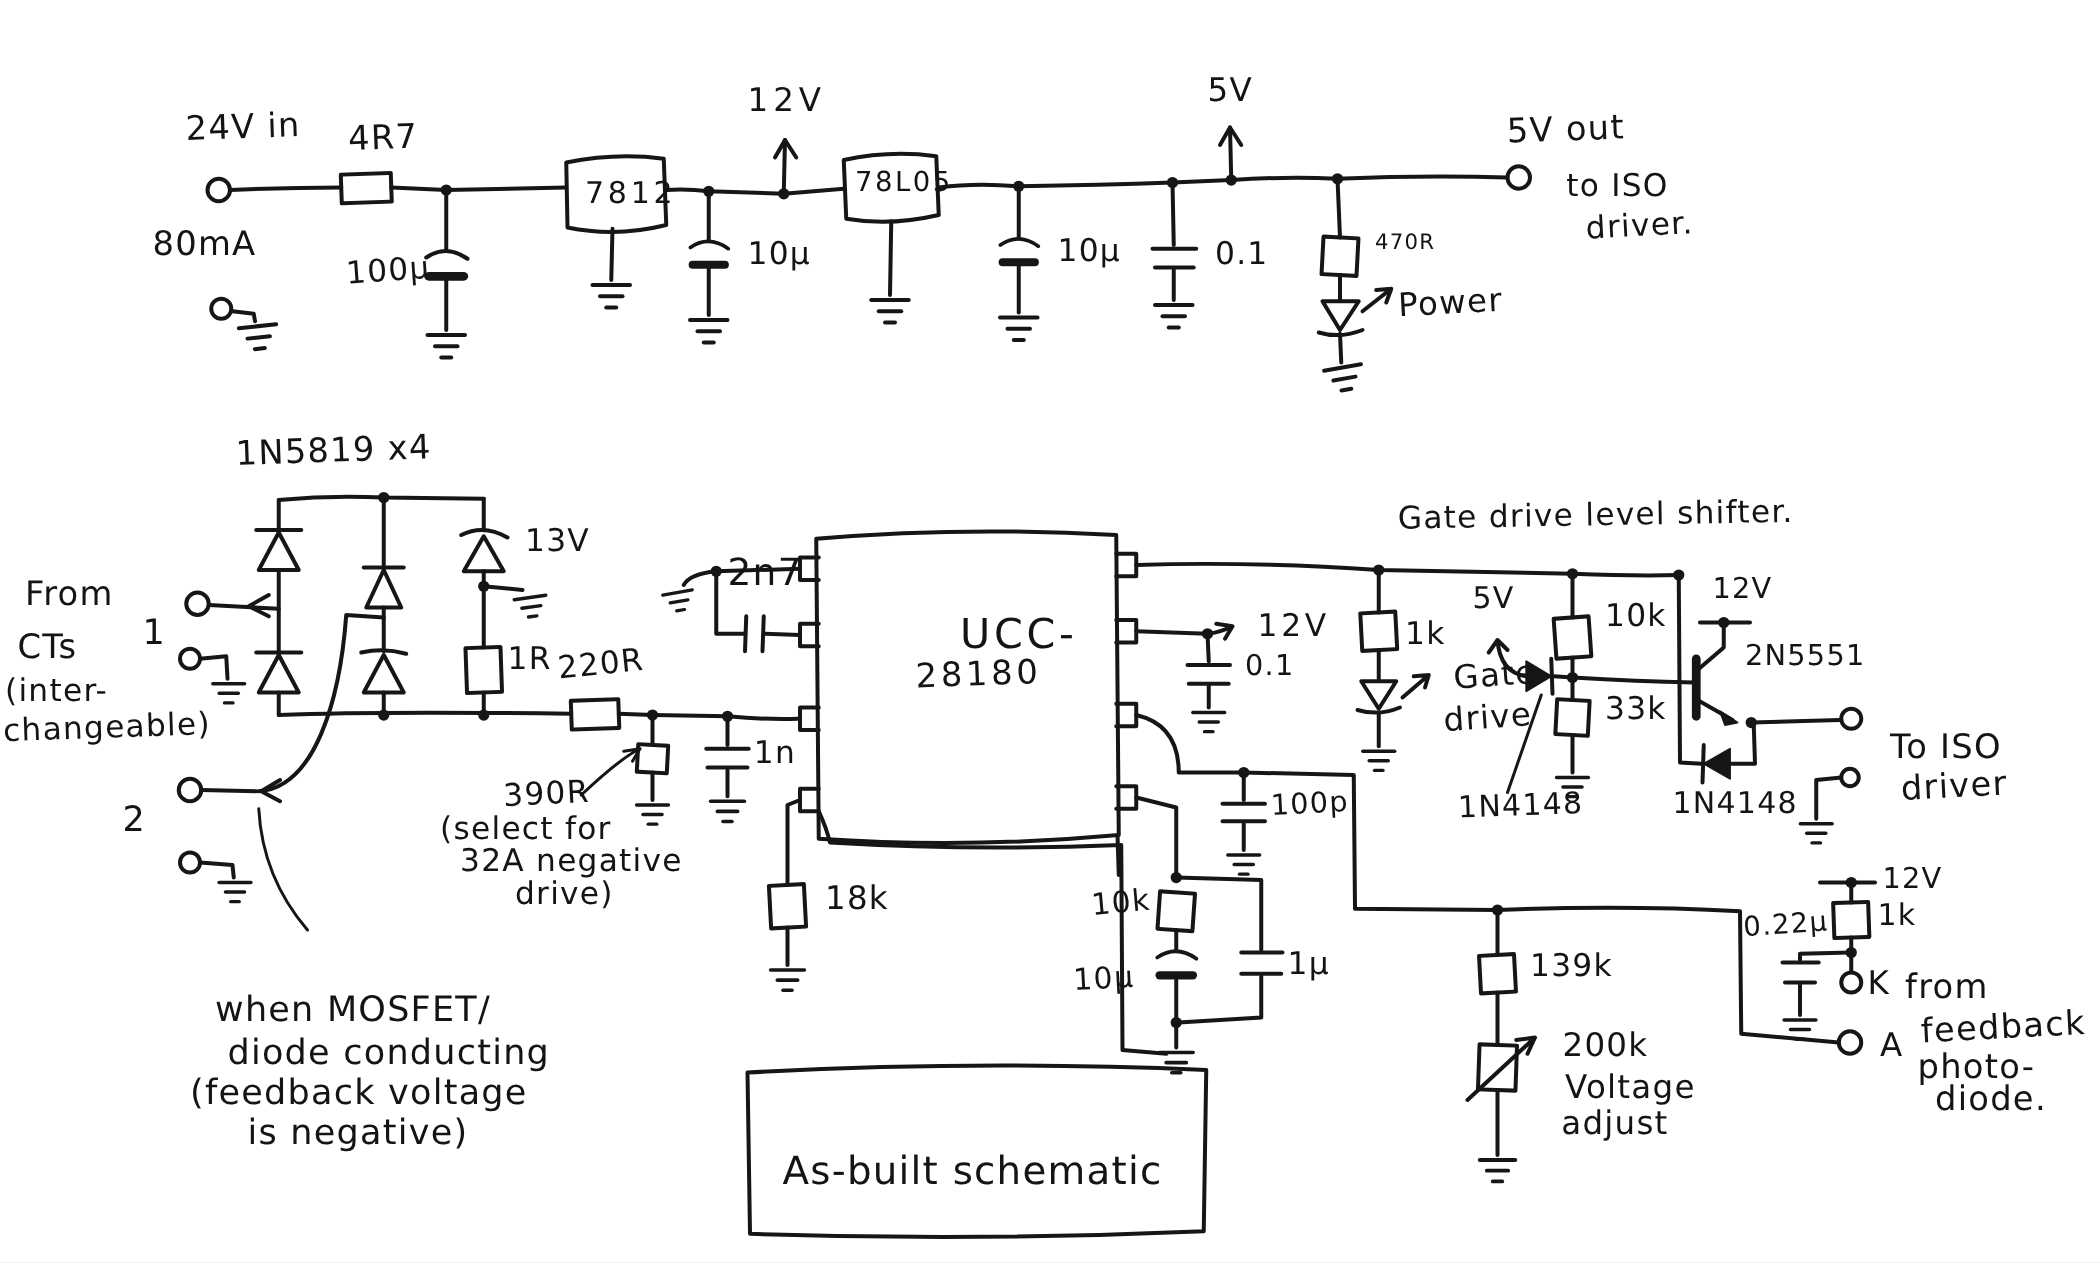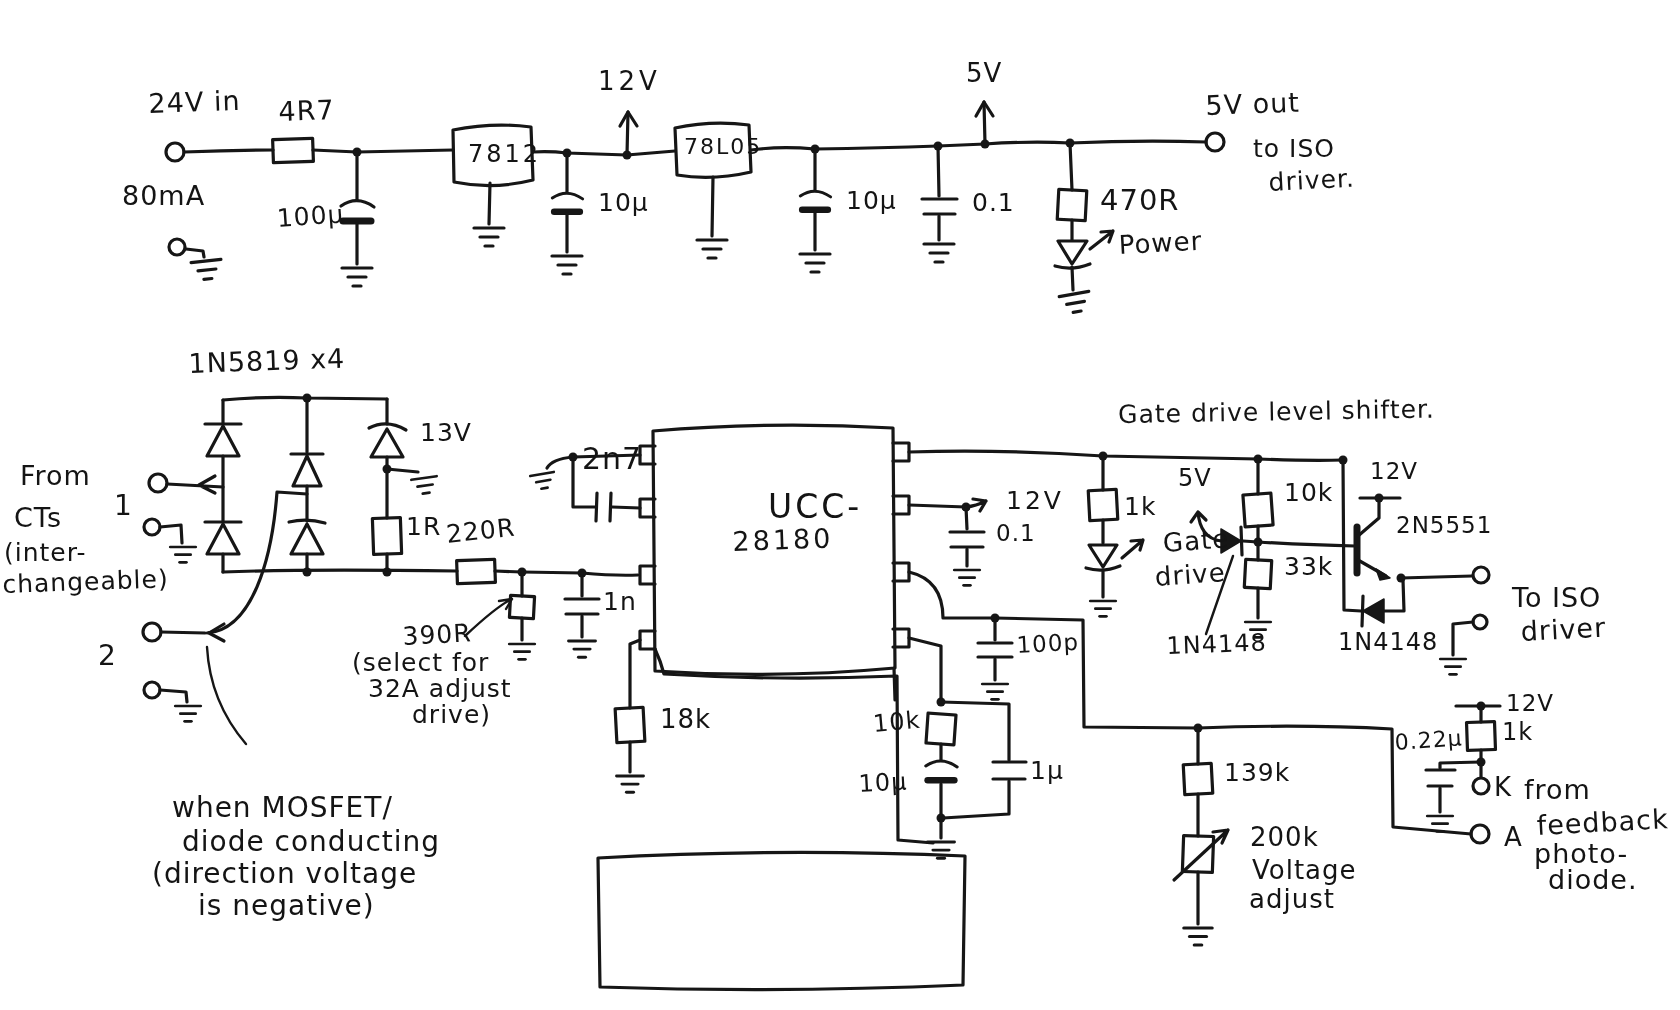--- a/index.html
+++ b/index.html
@@ -305,43 +305,43 @@
 <div class="lbl" style="left:122px;top:182px;font-size:27px">80mA</div>
 <div class="lbl" style="left:278px;top:98px;font-size:27px;transform:rotate(-2deg)">4R7</div>
 <div class="lbl" style="left:276px;top:206px;font-size:25px;transform:rotate(-4deg)">100µ</div>
 <div class="lbl" style="left:468px;top:142px;font-size:24px;letter-spacing:3px">7812</div>
 <div class="lbl" style="left:598px;top:68px;font-size:26px;letter-spacing:4px">12V</div>
 <div class="lbl" style="left:598px;top:190px;font-size:25px">10µ</div>
 <div class="lbl" style="left:684px;top:136px;font-size:22px;letter-spacing:2px">78L05</div>
 <div class="lbl" style="left:846px;top:188px;font-size:25px">10µ</div>
 <div class="lbl" style="left:966px;top:60px;font-size:26px">5V</div>
 <div class="lbl" style="left:972px;top:190px;font-size:25px">0.1</div>
-<div class="lbl" style="left:1100px;top:186px;font-size:29px">470R</div>
+<div class="lbl" style="left:1100px;top:186px;font-size:17px">470R</div>
 <div class="lbl" style="left:1118px;top:232px;font-size:26px;transform:rotate(-3deg)">Power</div>
 <div class="lbl" style="left:1205px;top:92px;font-size:27px;transform:rotate(-2deg)">5V out</div>
 <div class="lbl" style="left:1253px;top:136px;font-size:25px">to ISO</div>
 <div class="lbl" style="left:1268px;top:170px;font-size:25px;transform:rotate(-3deg)">driver.</div>
 
 <div class="lbl" style="left:188px;top:350px;font-size:27px;transform:rotate(-2deg)">1N5819 x4</div>
 <div class="lbl" style="left:420px;top:420px;font-size:25px">13V</div>
 <div class="lbl" style="left:406px;top:514px;font-size:25px">1R</div>
 <div class="lbl" style="left:445px;top:522px;font-size:25px;transform:rotate(-6deg)">220R</div>
 <div class="lbl" style="left:20px;top:462px;font-size:27px">From</div>
 <div class="lbl" style="left:14px;top:504px;font-size:27px">CTs</div>
 <div class="lbl" style="left:4px;top:540px;font-size:25px">(inter-</div>
 <div class="lbl" style="left:2px;top:572px;font-size:25px;transform:rotate(-2deg)">changeable)</div>
 <div class="lbl" style="left:114px;top:492px;font-size:28px">1</div>
 <div class="lbl" style="left:98px;top:642px;font-size:28px">2</div>
 <div class="lbl" style="left:402px;top:624px;font-size:25px;transform:rotate(-3deg)">390R</div>
 <div class="lbl" style="left:352px;top:650px;font-size:25px">(select for</div>
-<div class="lbl" style="left:368px;top:676px;font-size:25px">32A adjust</div>
+<div class="lbl" style="left:368px;top:676px;font-size:25px">32A negative</div>
 <div class="lbl" style="left:412px;top:702px;font-size:25px">drive)</div>
 <div class="lbl" style="left:172px;top:794px;font-size:28px">when MOSFET/</div>
 <div class="lbl" style="left:182px;top:828px;font-size:28px">diode  conducting</div>
-<div class="lbl" style="left:152px;top:860px;font-size:28px">(direction  voltage</div>
+<div class="lbl" style="left:152px;top:860px;font-size:28px">(feedback  voltage</div>
 <div class="lbl" style="left:198px;top:892px;font-size:28px">is  negative)</div>
 
 <div class="lbl" style="left:582px;top:444px;font-size:30px">2n7</div>
 <div class="lbl" style="left:768px;top:490px;font-size:33px;letter-spacing:3px">UCC-</div>
 <div class="lbl" style="left:732px;top:528px;font-size:27px;letter-spacing:3px;transform:rotate(-2deg)">28180</div>
 <div class="lbl" style="left:603px;top:589px;font-size:25px">1n</div>
 <div class="lbl" style="left:660px;top:706px;font-size:26px">18k</div>
 <div class="lbl" style="left:1006px;top:488px;font-size:25px;letter-spacing:3px">12V</div>
 <div class="lbl" style="left:996px;top:522px;font-size:23px">0.1</div>
 <div class="lbl" style="left:1016px;top:634px;font-size:23px;transform:rotate(-3deg)">100p</div>
@@ -370,13 +370,14 @@
 <div class="lbl" style="left:1394px;top:732px;font-size:22px;transform:rotate(-4deg)">0.22µ</div>
 <div class="lbl" style="left:1502px;top:720px;font-size:24px">1k</div>
 <div class="lbl" style="left:1506px;top:692px;font-size:23px">12V</div>
 <div class="lbl" style="left:1494px;top:774px;font-size:26px">K</div>
 <div class="lbl" style="left:1504px;top:824px;font-size:26px">A</div>
 <div class="lbl" style="left:1524px;top:776px;font-size:27px">from</div>
 <div class="lbl" style="left:1536px;top:812px;font-size:27px;transform:rotate(-3deg)">feedback</div>
 <div class="lbl" style="left:1534px;top:840px;font-size:27px">photo-</div>
 <div class="lbl" style="left:1548px;top:866px;font-size:27px">diode.</div>
 
+<div class="lbl" style="left:626px;top:922px;font-size:31px">As-built schematic</div>
 </div>
 
 </body></html>

